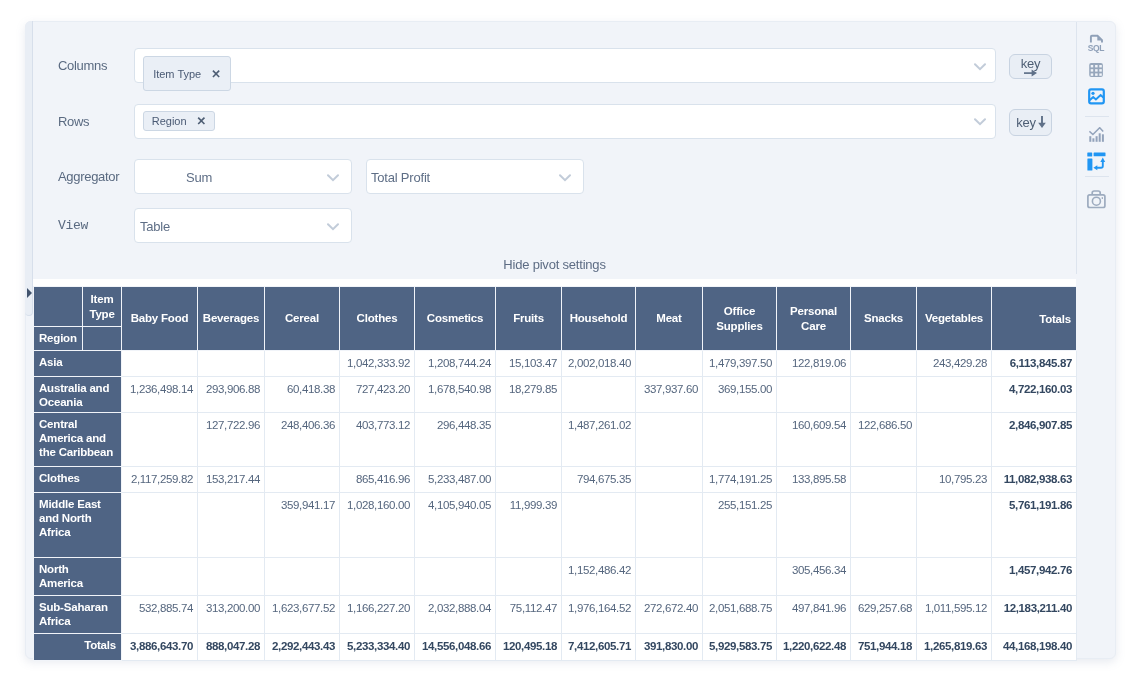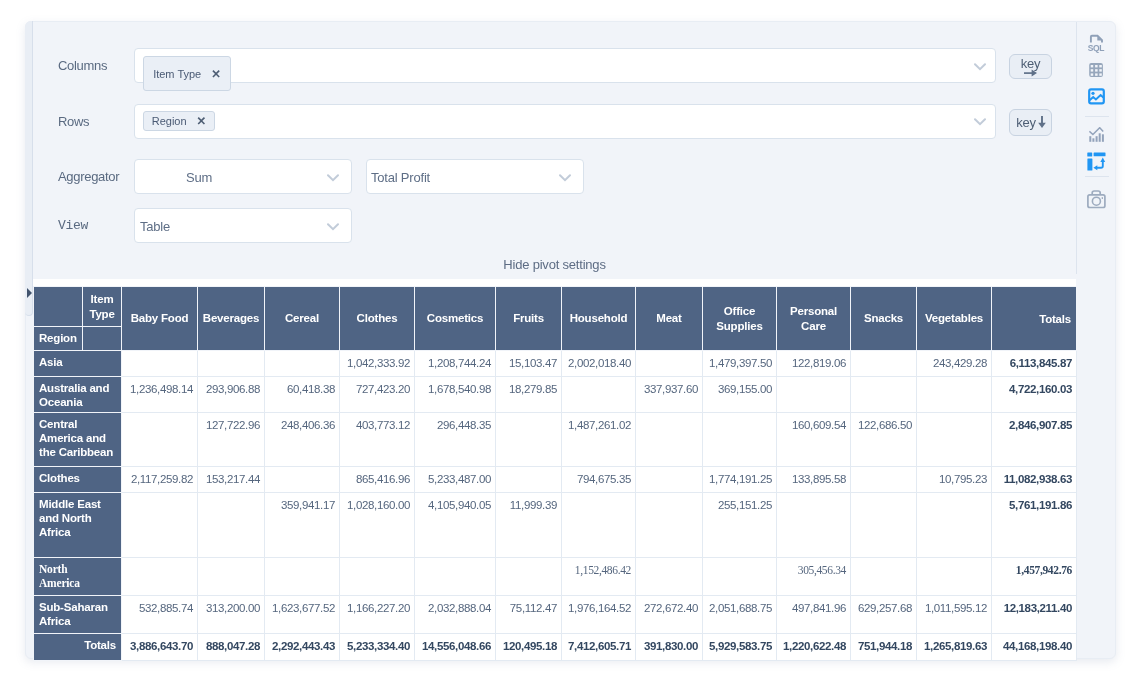--- a/index.html
+++ b/index.html
@@ -213,21 +213,21 @@
           <td>4,105,940.05</td>
           <td>11,999.39</td>
           <td></td>
           <td></td>
           <td>255,151.25</td>
           <td></td>
           <td></td>
           <td></td>
           <td class="tot">5,761,191.86</td>
 </tr>
-<tr style="height:38px;font-family:Liberation Serif, serif;">
+<tr style="height:38px;">
   <th class="rowh" colspan="2">North<br>America</th>
   <td></td>
           <td></td>
           <td></td>
           <td></td>
           <td></td>
           <td></td>
           <td>1,152,486.42</td>
           <td></td>
           <td></td>

